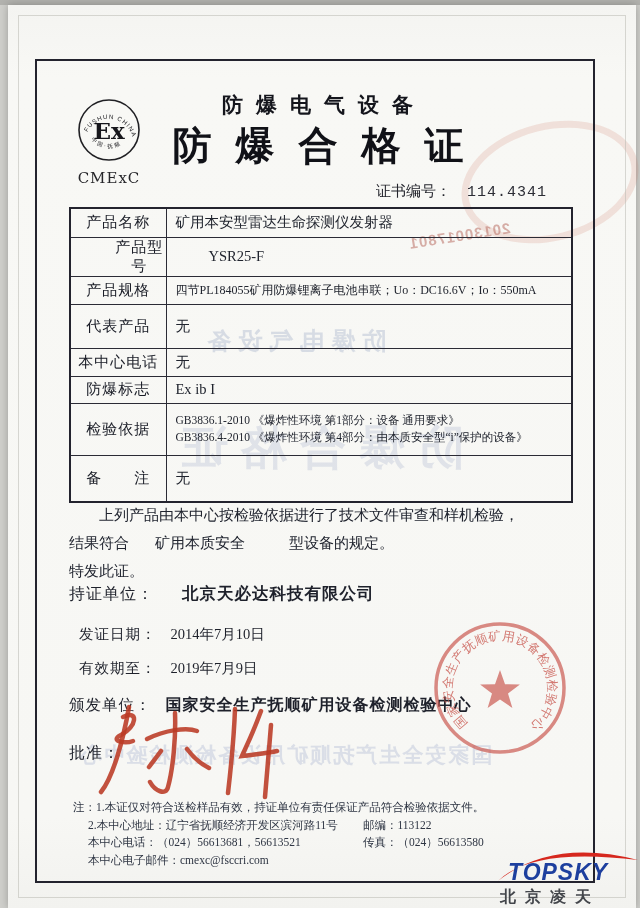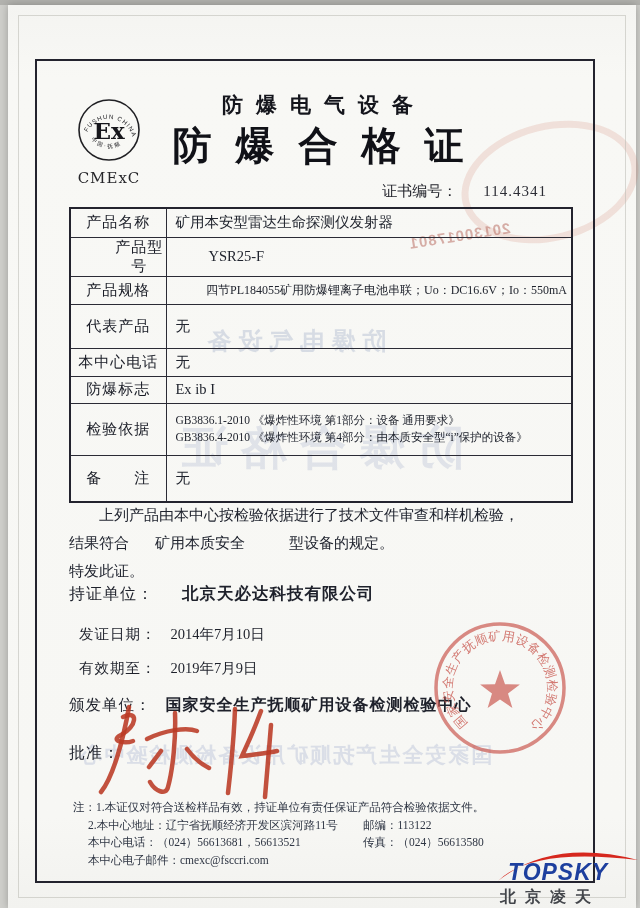--- a/index.html
+++ b/index.html
@@ -35,31 +35,31 @@
     border:2px solid #23232e;
   }
 
   
   .logo{position:absolute;left:18px;top:32px;width:108px;text-align:center;}
   .logo svg{display:block;margin:0 auto;}
   .logo-caption{font-size:15px;letter-spacing:1px;color:#26262a;margin-top:2px;font-family:"DejaVu Serif",serif;}
   .subtitle{position:absolute;left:0;top:30px;width:100%;text-align:center;font-size:21px;font-weight:bold;letter-spacing:13px;padding-left:18px;color:#14151c;}
   .title{position:absolute;left:0;top:58px;width:100%;text-align:center;font-size:39px;font-weight:bold;letter-spacing:24px;padding-left:30px;color:#101117;}
   .certno{position:absolute;right:46px;top:121px;font-size:15px;color:#23242c;}
-  .certno-value{font-family:Liberation Serif, serif;margin-left:26px;letter-spacing:1px;color:#2c2d35;}
+  .certno-value{font-family:Liberation Mono, monospace;margin-left:16px;letter-spacing:1px;color:#2c2d35;}
 
   
   table.spec{position:absolute;left:32px;top:146px;width:504px;border-collapse:collapse;border:2px solid #23232e;table-layout:fixed;}
   table.spec td{border:1px solid #2b2b35;vertical-align:middle;}
   td.l{width:96px;text-align:center;font-size:15px;letter-spacing:1px;color:#191c26;margin-top:14px;}
   td.v{padding:2px 4px 2px 9px;font-size:14.5px;color:#20242e;white-space:nowrap;overflow:hidden;}
   tr.r1 td{height:29px;} tr.r2 td{height:28px;padding-left:42px;} tr.r3 td{height:28px;}
   tr.r4 td{height:44px;} tr.r5 td{height:28px;} tr.r6 td{height:27px;}
   tr.r7 td{height:52px;} tr.r8 td{height:47px;}
-  tr.r3 td.v{font-size:12px;text-align:right;}
+  tr.r3 td.v{font-size:12px;}
   tr.r7 td.v{font-size:11.5px;line-height:17px;}
 
   
   .statement{position:absolute;left:32px;top:440px;width:500px;font-size:15px;line-height:28px;color:#20242f;}
   .st-indent{text-indent:2em;}
   .gap-a{display:inline-block;width:26px;} .gap-b{display:inline-block;width:44px;}
 
   
   .field{position:absolute;font-size:15px;color:#1e212b;white-space:nowrap;}
   .f-label{letter-spacing:1px;}

